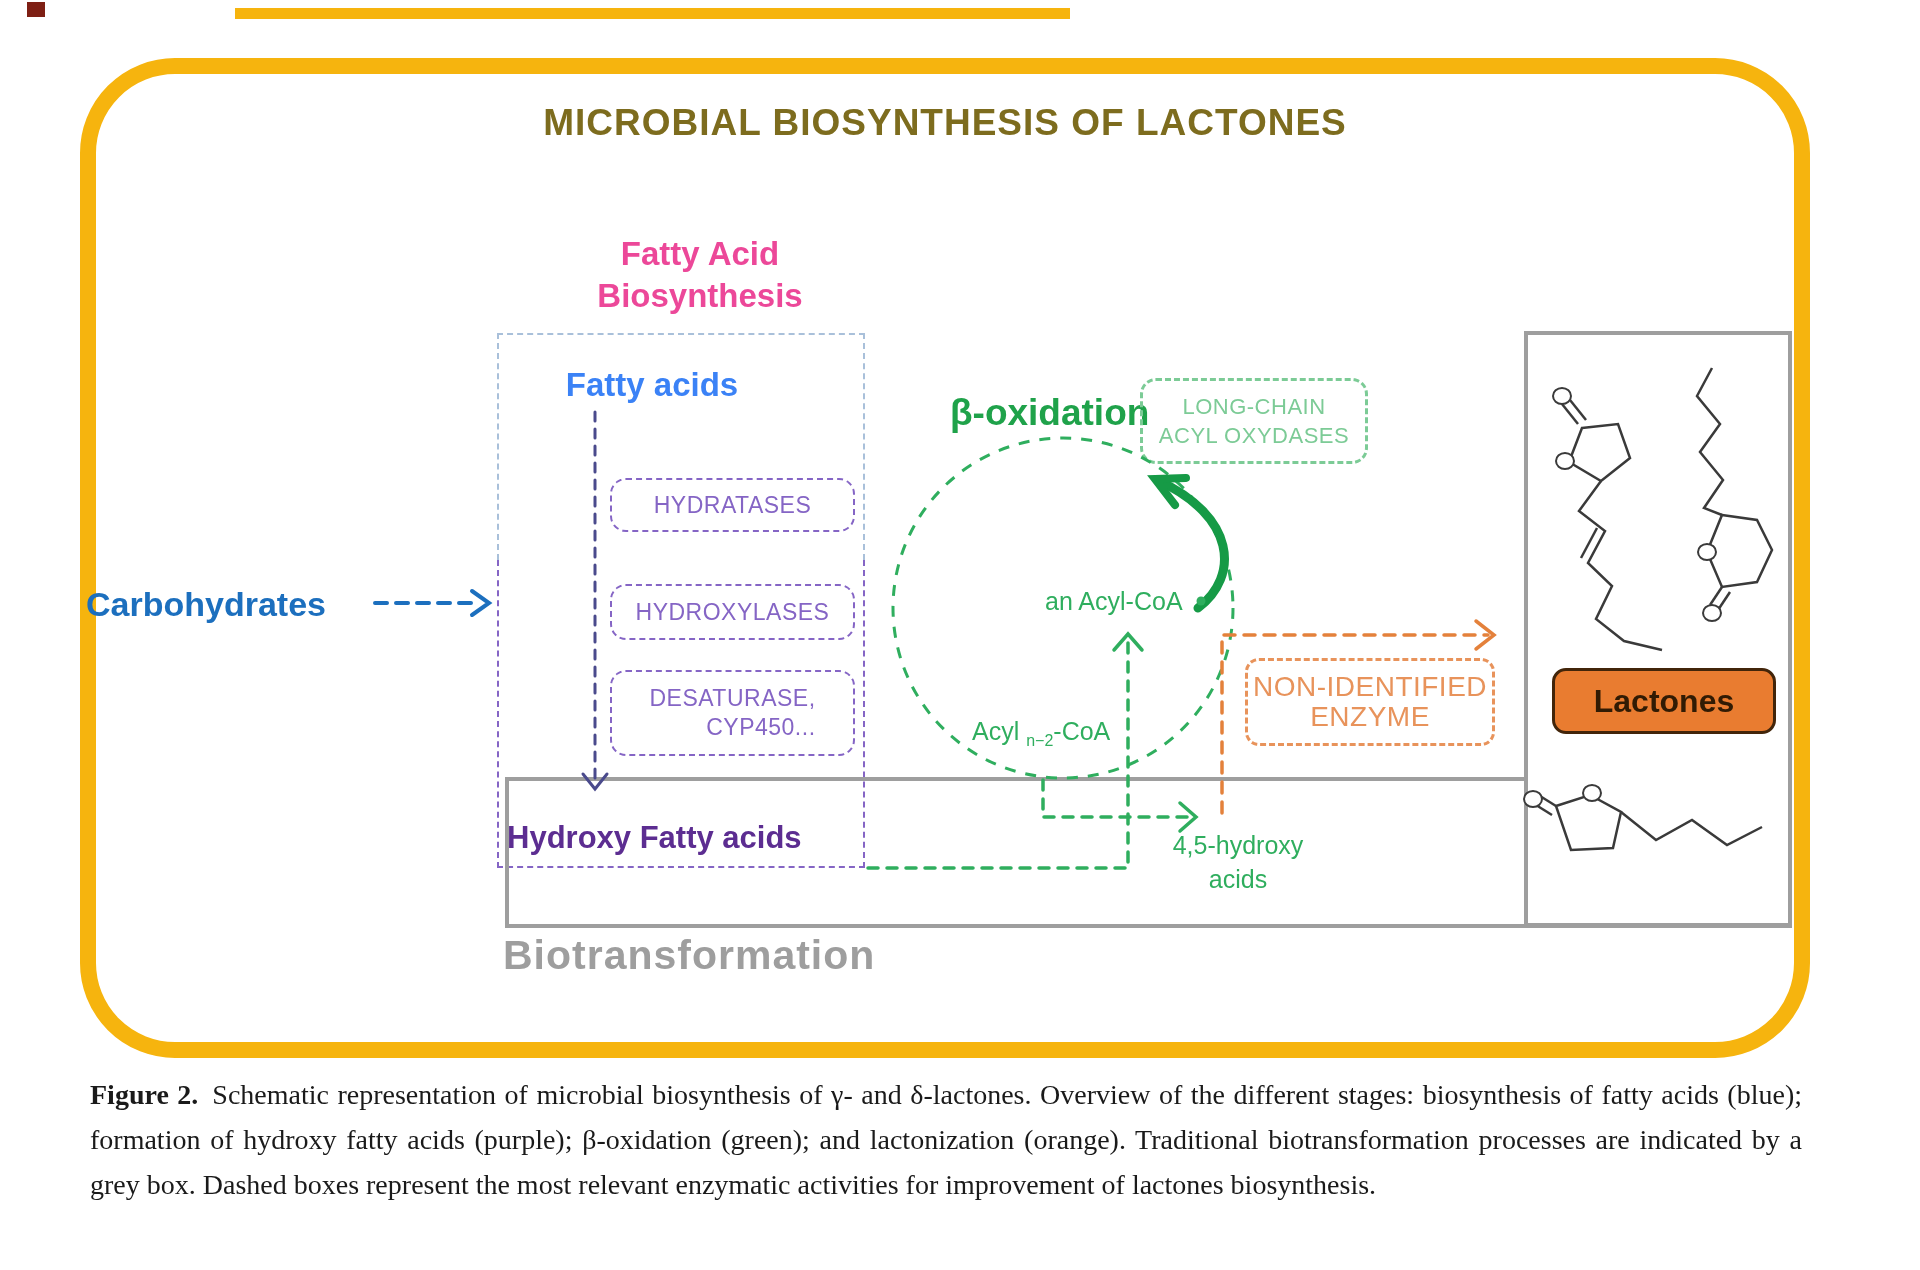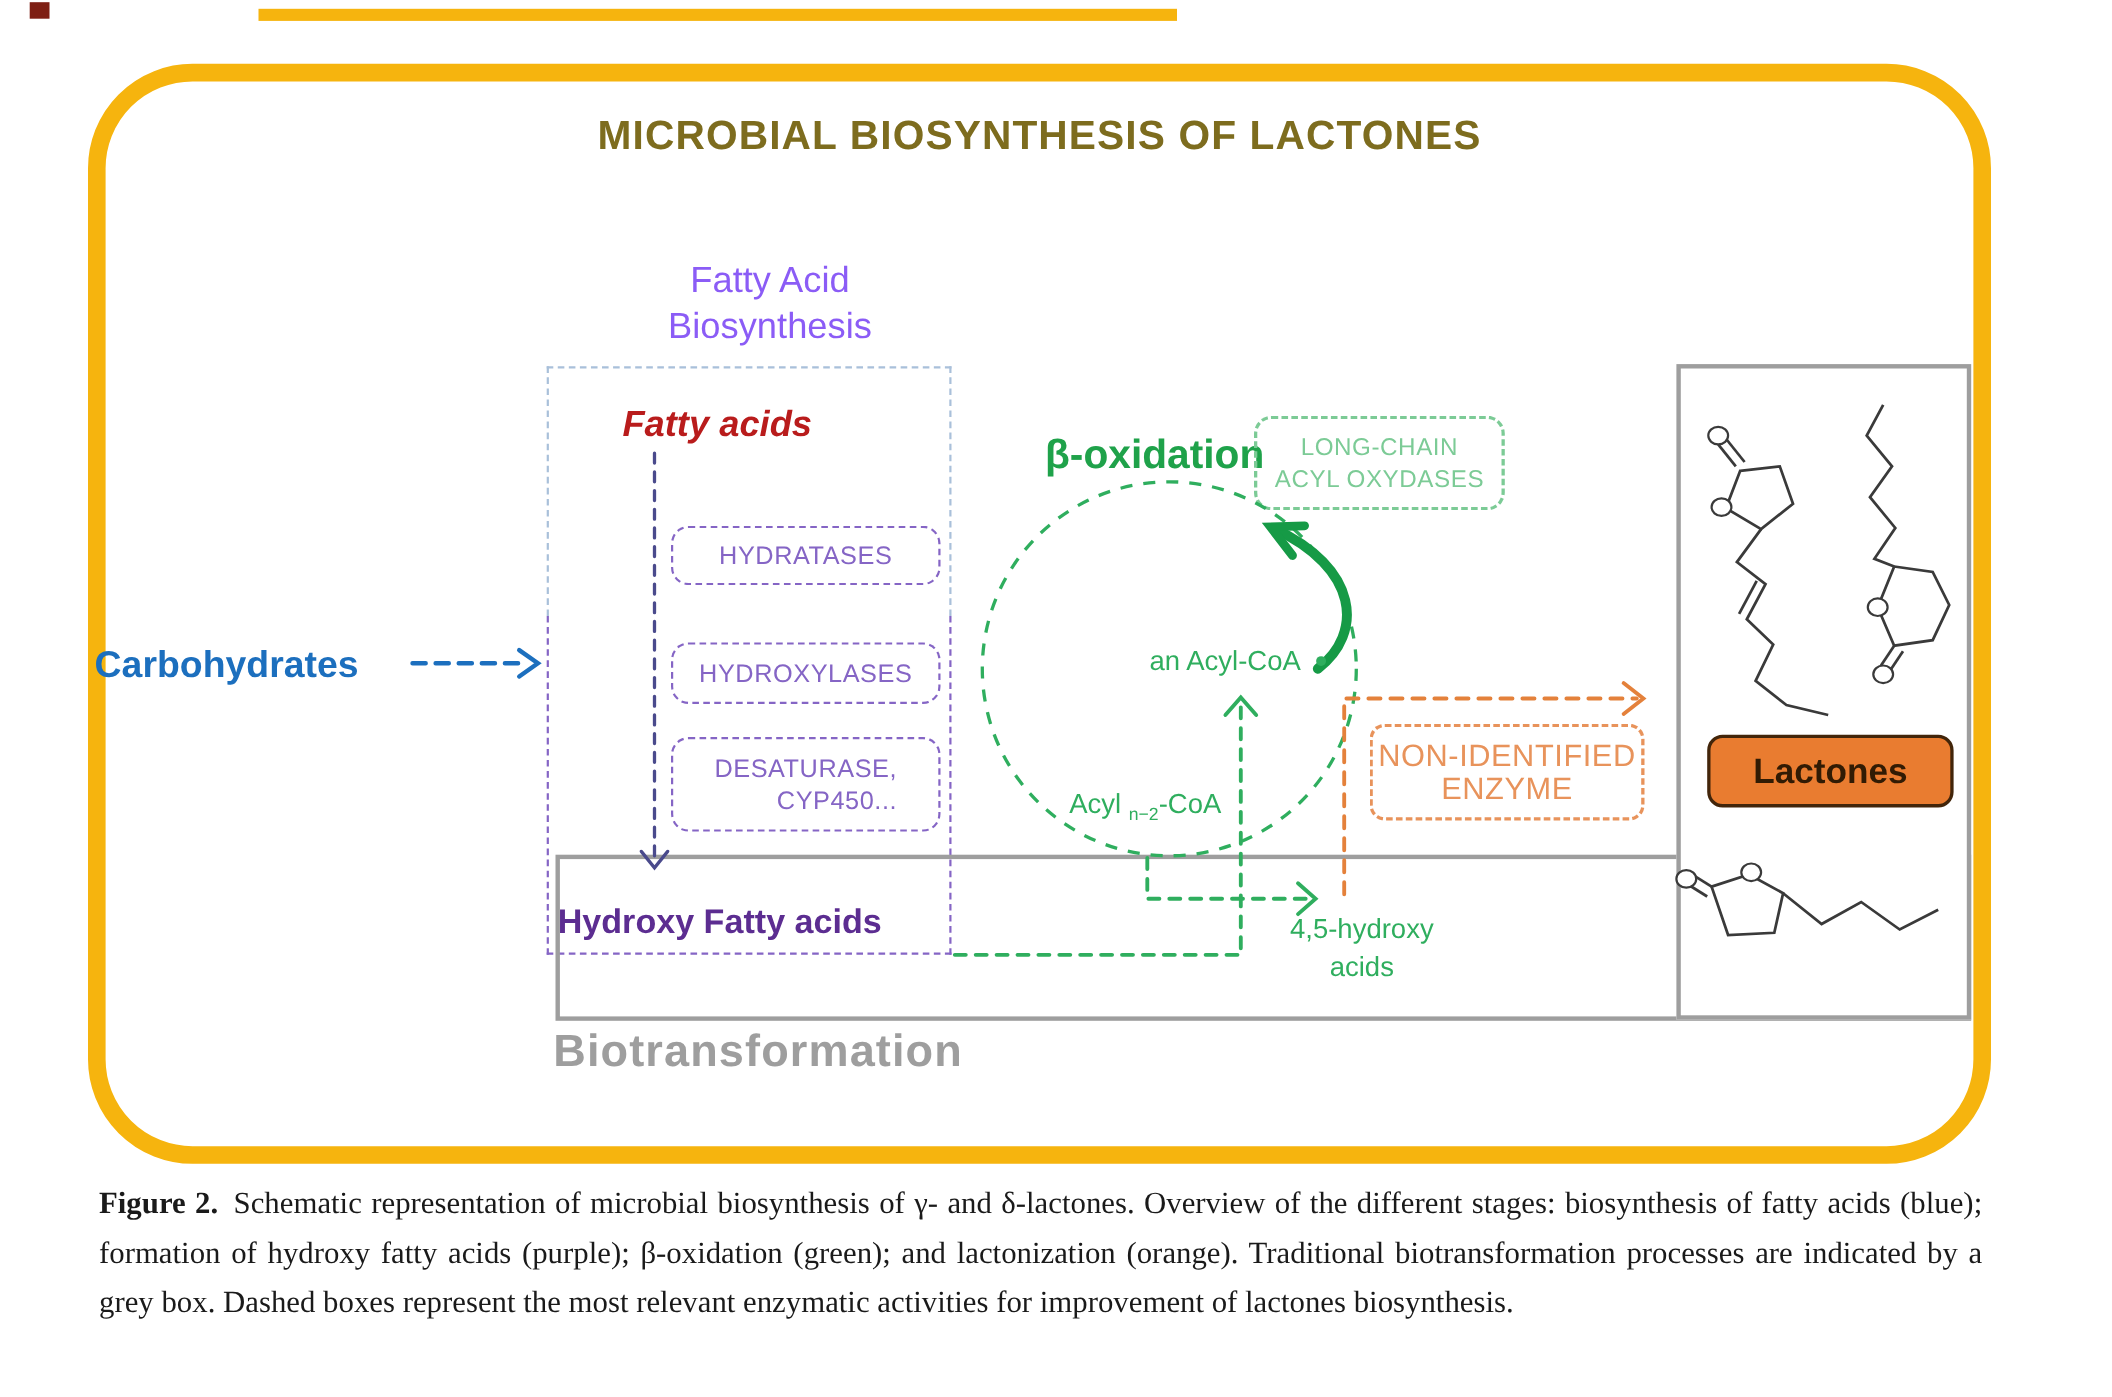--- a/index.html
+++ b/index.html
@@ -27,23 +27,23 @@
   <div class="abs ctr" style="left:80px;top:102px;width:1730px;font-size:37px;font-weight:bold;color:#7D6C1E;letter-spacing:1px;">MICROBIAL BIOSYNTHESIS OF LACTONES</div>
 
   <div class="abs" style="left:497px;top:333px;width:368px;height:227px;border:2px dashed #A9C0DA;border-bottom:none;"></div>
 
   <div class="abs" style="left:497px;top:560px;width:368px;height:308px;border:2px dashed #8565C5;border-top:none;"></div>
 
   <div class="abs" style="left:505px;top:777px;width:1287px;height:151px;border:4px solid #9E9E9E;"></div>
 
   <div class="abs" style="left:1524px;top:331px;width:268px;height:596px;border:4px solid #9E9E9E;background:#ffffff;"></div>
 
-  <div class="abs ctr pre" style="left:520px;top:233px;width:360px;font-size:33px;font-weight:normal;color:#8b5cf6;line-height:42px;">Fatty Acid
+  <div class="abs ctr pre" style="left:520px;top:233px;width:360px;font-size:33px;font-weight:bold;color:#ec4899;line-height:42px;">Fatty Acid
 Biosynthesis</div>
-  <div class="abs ctr" style="left:497px;top:366px;width:310px;font-size:33px;font-weight:bold;color:#b91c1c;font-style:italic;">Fatty acids</div>
+  <div class="abs ctr" style="left:497px;top:366px;width:310px;font-size:33px;font-weight:bold;color:#3b82f6;">Fatty acids</div>
   <div class="abs" style="left:86px;top:585px;font-size:34px;font-weight:bold;color:#1C6FBE;">Carbohydrates</div>
 
   <div class="abs flexc" style="left:610px;top:478px;width:245px;height:54px;border:2.5px dashed #8565C5;border-radius:16px;">
     <span style="font-size:23px;color:#8565C5;letter-spacing:0.5px;">HYDRATASES</span>
   </div>
   <div class="abs flexc" style="left:610px;top:584px;width:245px;height:56px;border:2.5px dashed #8565C5;border-radius:16px;">
     <span style="font-size:23px;color:#8565C5;letter-spacing:0.5px;">HYDROXYLASES</span>
   </div>
   <div class="abs flexc" style="left:610px;top:670px;width:245px;height:86px;border:2.5px dashed #8565C5;border-radius:16px;">
     <span class="pre ctr" style="font-size:23px;color:#8565C5;line-height:29px;letter-spacing:0.5px;text-align:right;">DESATURASE,

